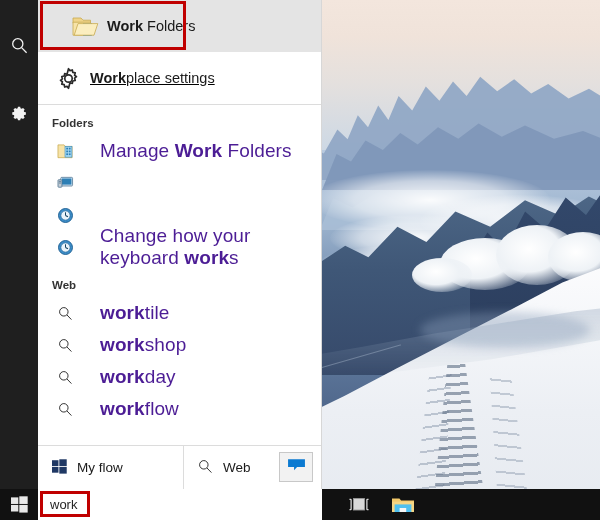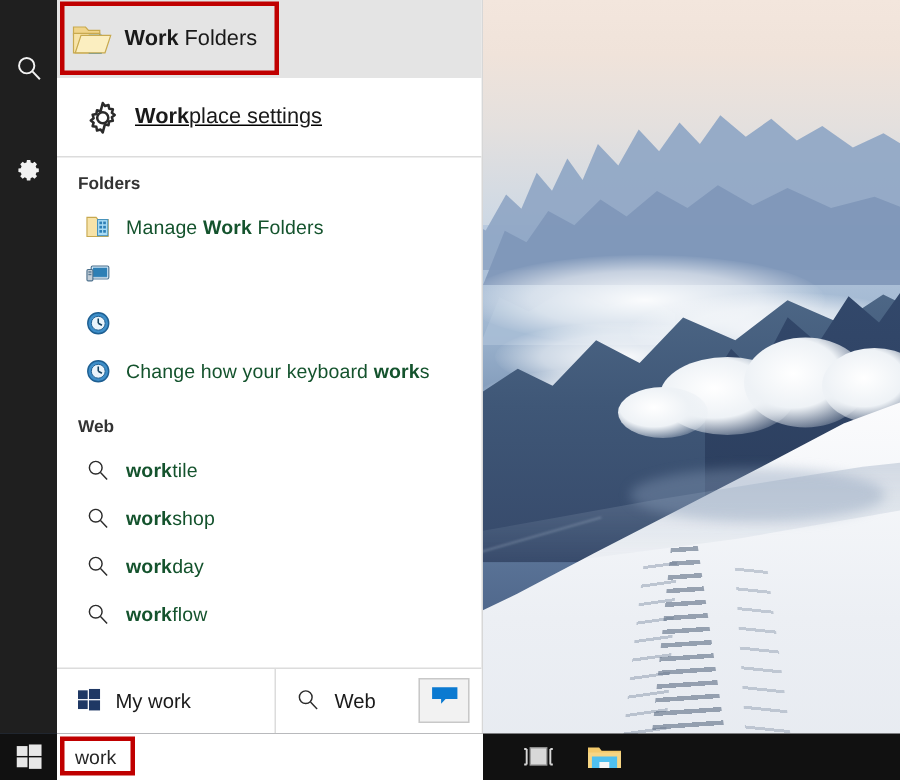--- a/index.html
+++ b/index.html
@@ -146,21 +146,21 @@
   #results-pane {
     width: 284px; height: 489px;
     background: #ffffff;
     display: flex; flex-direction: column;
     border-right: 1px solid #d7d7d7;
   }
   #results-scroll { flex: 1 1 auto; overflow: hidden; }
 
   .best-match {
     height: 52px; background: #e4e4e4;
-    display: flex; align-items: center; padding: 0 5px;
+    display: flex; align-items: center; padding: 0 29px;
     position: relative;
   }
   .result-row {
     height: 52px; background: #ffffff;
     display: flex; align-items: center; padding: 0 12px; text-decoration: underline;
   }
   .res-icon {
     width: 36px; flex: 0 0 36px;
     display: flex; align-items: center; justify-content: center;
   }
@@ -170,21 +170,21 @@
   .res-sub { font-size: 11.5px; color: #6a6a6a; line-height: 15px; margin-top: 1px; }
 
   .section-head {
     font-size: 11.5px; font-weight: bold; color: #333;
     padding: 12px 0 6px 14px;
   }
   .list-row {
     height: 32px; display: flex; align-items: center; padding: 0 12px;
   }
   .list-icon { width: 30px; flex: 0 0 30px; display: flex; align-items: center; justify-content: center; }
-  .list-label { font-size: 13px; color: #14532d; margin-left: 4px; letter-spacing: .1px; }
+  .list-label { font-size: 19px; color: #4c1d95; margin-left: 20px; letter-spacing: .1px; }
   .list-label b { font-weight: bold; }
 
   .divider { height: 1px; background: #dcdcdc; width: 100%; }
 
   
   #panel-tabs {
     height: 44px; display: flex; align-items: stretch;
     border-top: 1px solid #dcdcdc; background: #fff;
   }
   .tab-btn {
@@ -407,21 +407,21 @@
     <div id="panel-tabs">
       <div class="tab-btn" id="tab-my-stuff">
         <span>
           <svg width="15" height="15" viewBox="0 0 16 16">
             <rect x="0" y="1.3" width="6.9" height="6.2" fill="#1f3864"></rect>
             <rect x="7.8" y="0.3" width="7.9" height="7.2" fill="#1f3864"></rect>
             <rect x="0" y="8.4" width="6.9" height="6.2" fill="#1f3864"></rect>
             <rect x="7.8" y="8.4" width="7.9" height="7.2" fill="#1f3864"></rect>
           </svg>
         </span>
-        <span>My work</span>
+        <span>My flow</span>
       </div>
       <div class="tab-btn" id="tab-web">
         <span>
           <svg width="15" height="15" viewBox="0 0 17 17">
             <circle cx="6.6" cy="6.6" r="4.8" fill="none" stroke="#2b2b2b" stroke-width="1.1"></circle>
             <line x1="10.2" y1="10.2" x2="15.2" y2="15.4" stroke="#2b2b2b" stroke-width="1.1"></line>
           </svg>
         </span>
         <span>Web</span>
       </div>

